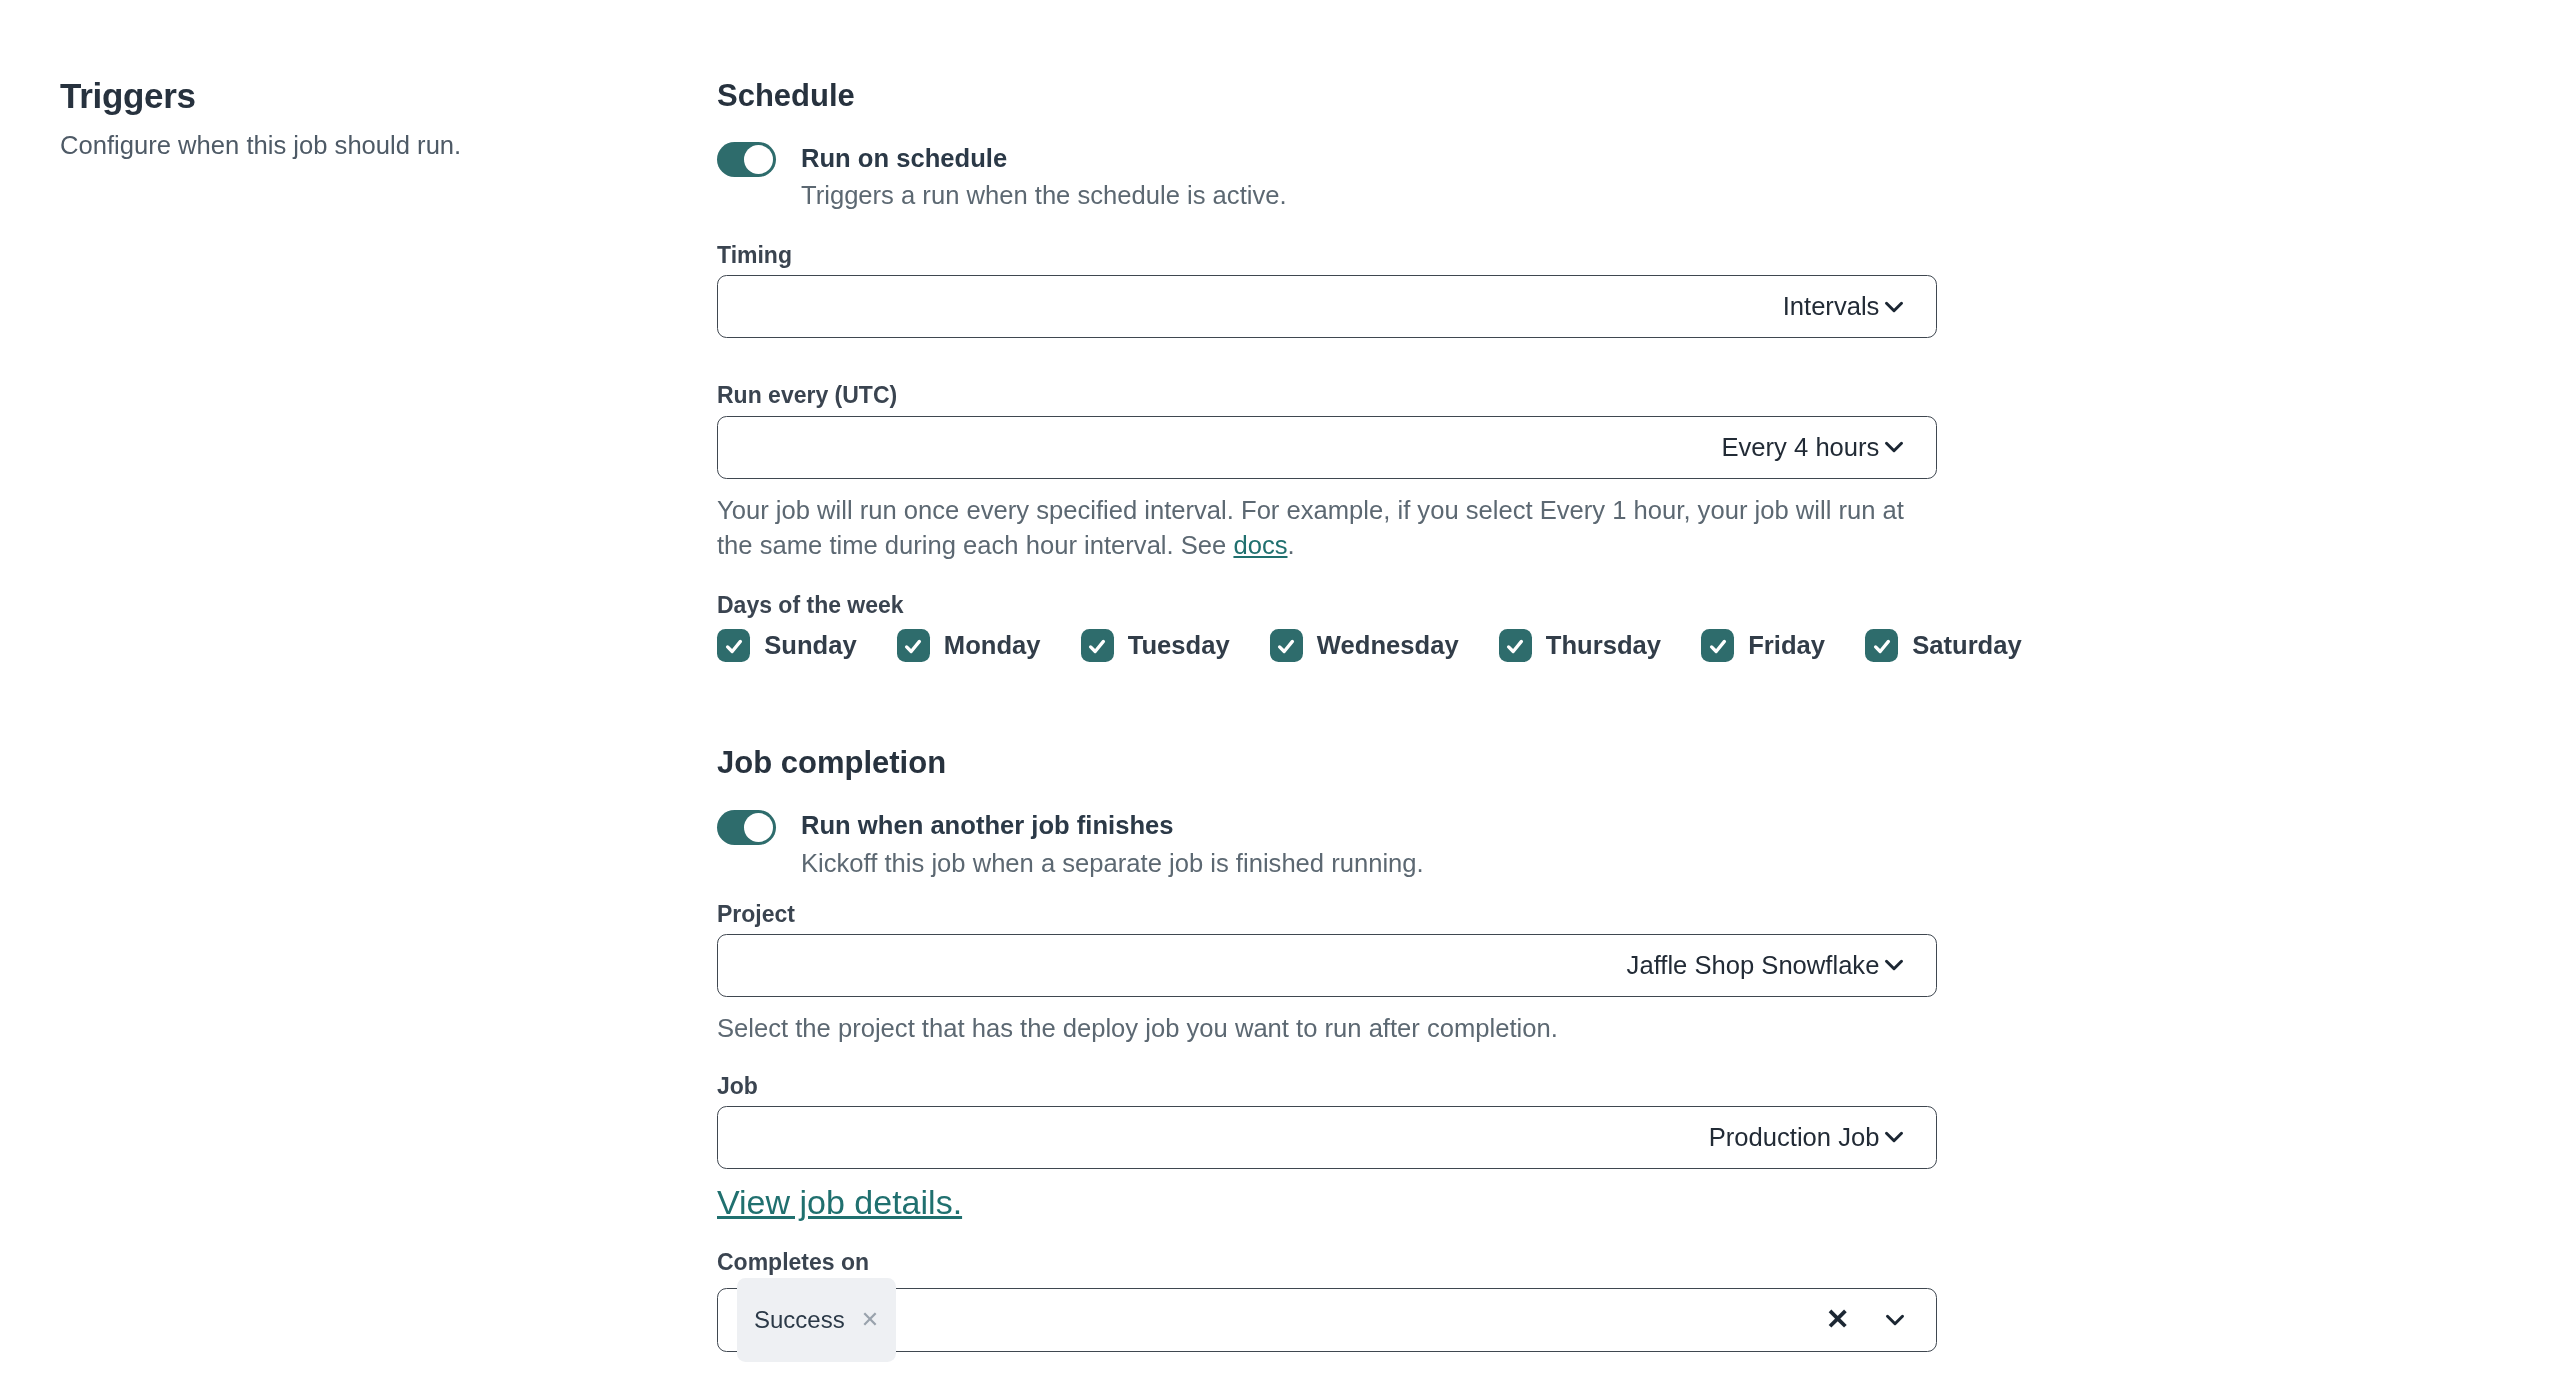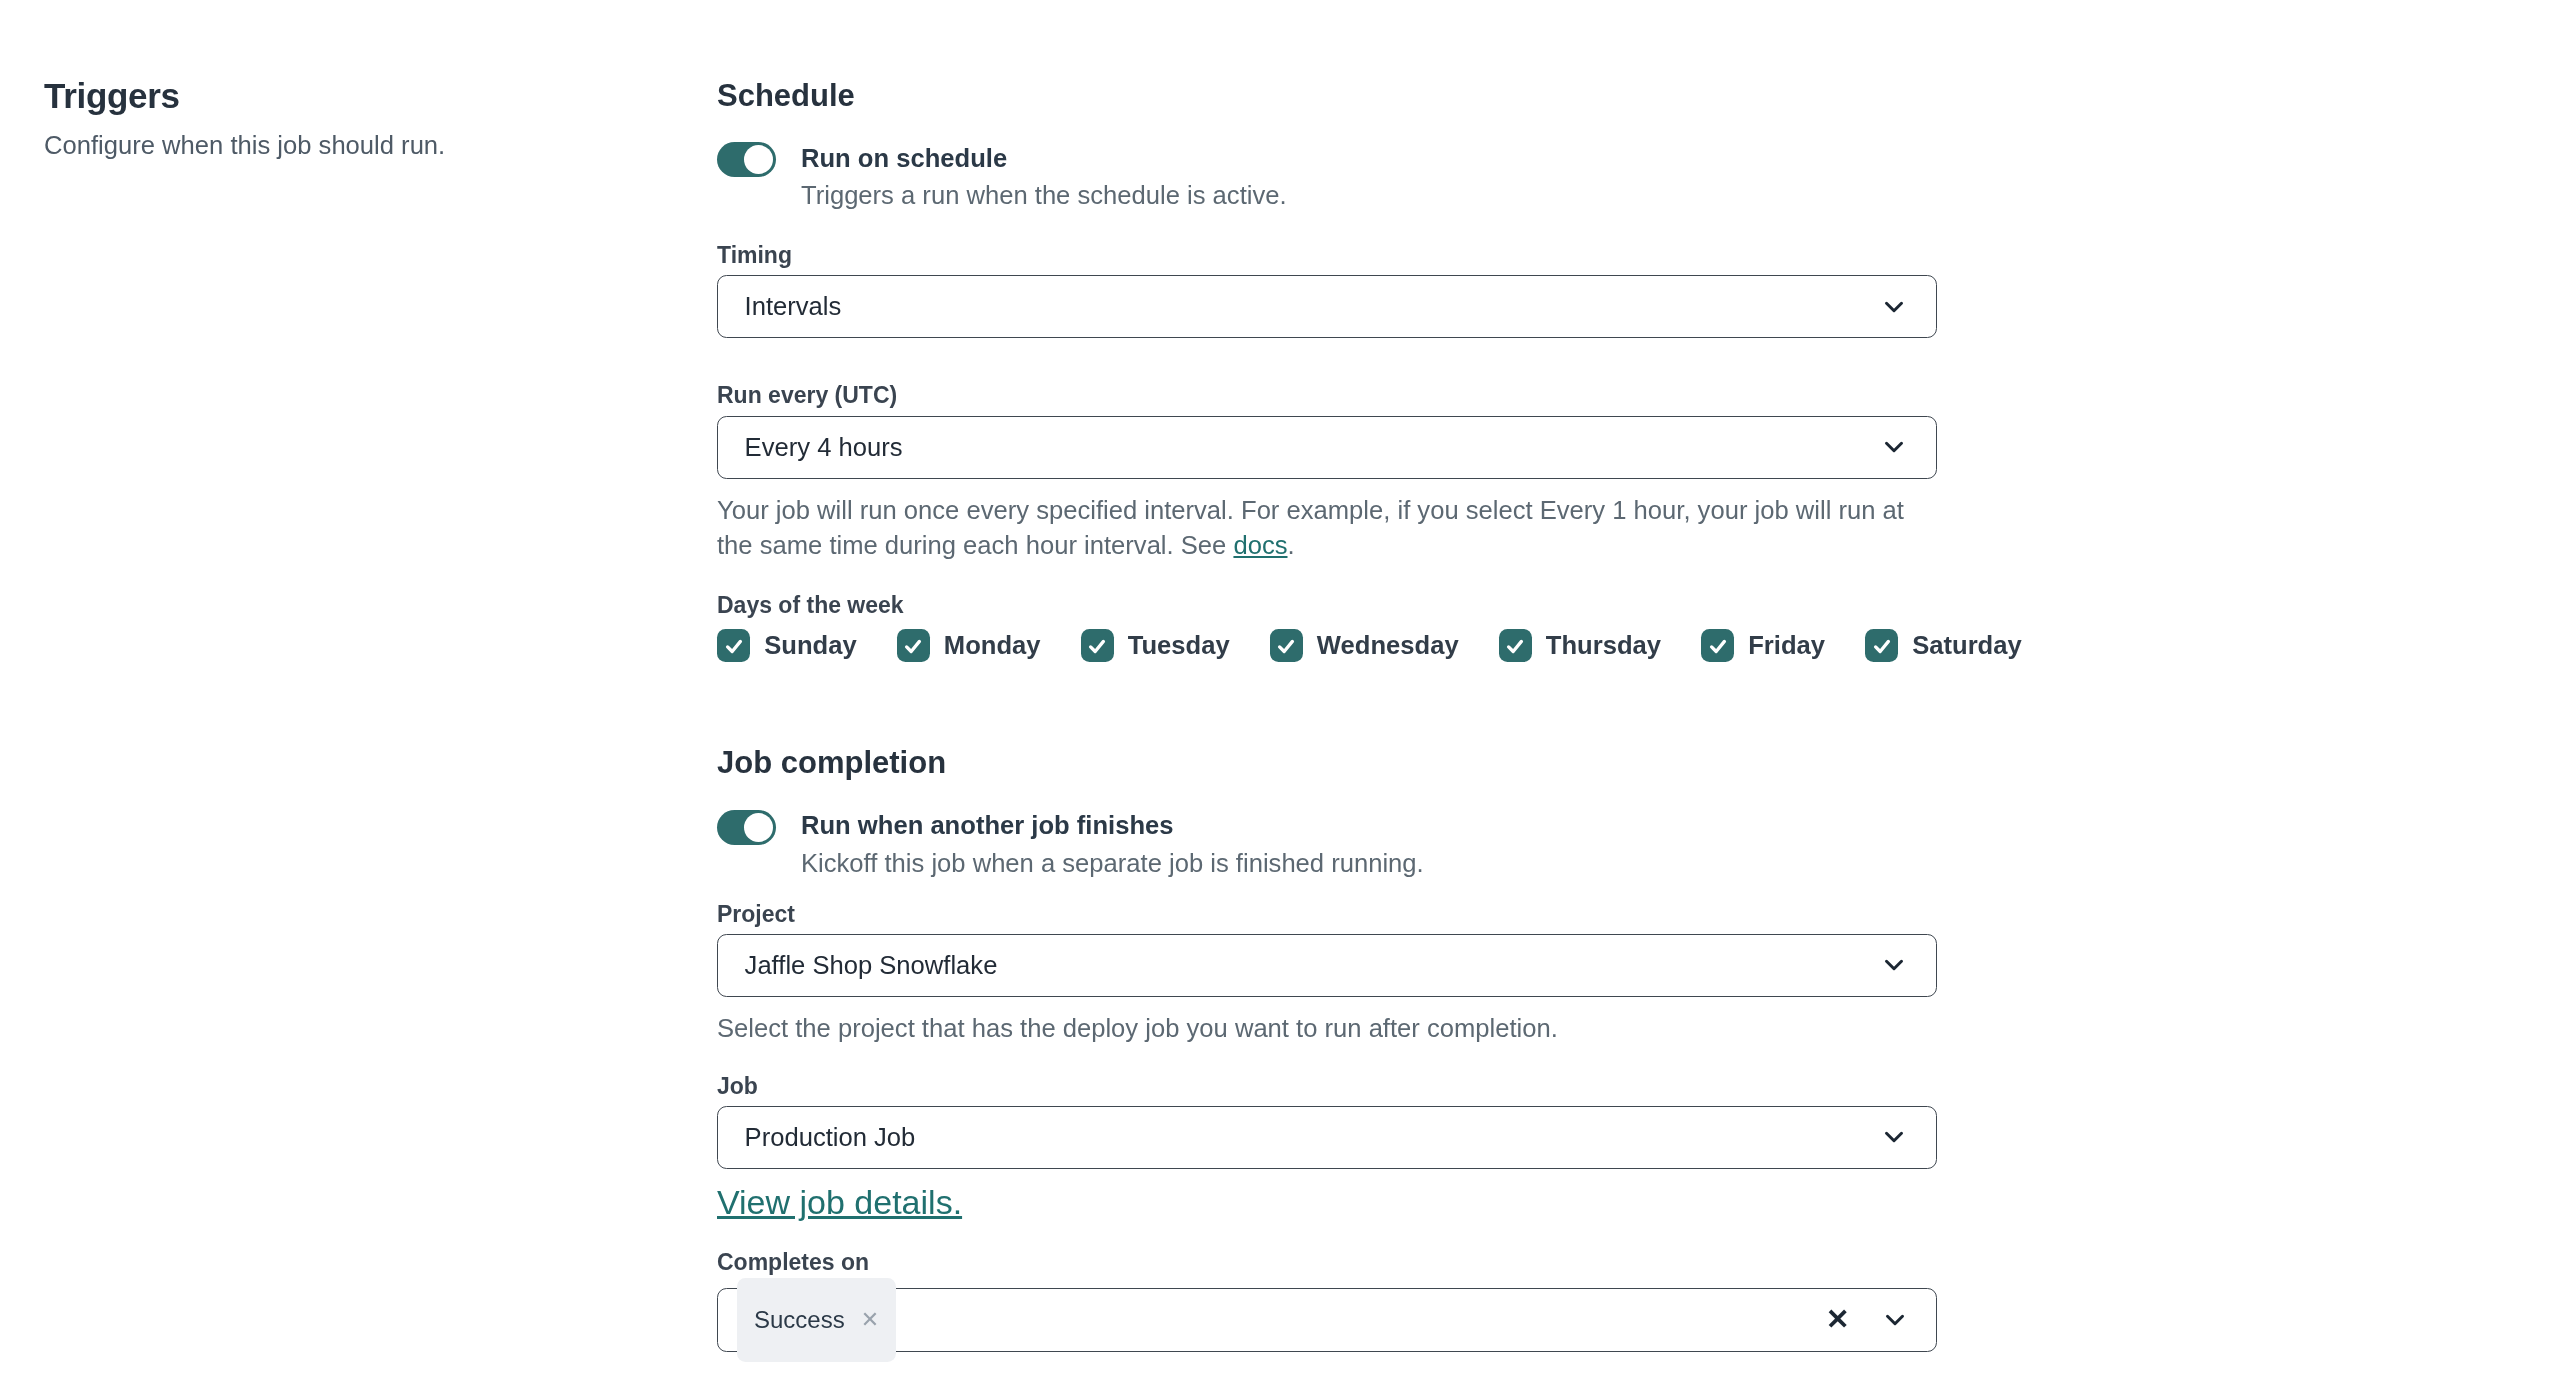--- a/index.html
+++ b/index.html
@@ -5,21 +5,21 @@
   * { box-sizing: border-box; margin: 0; padding: 0; }
   html, body {
     width: 2576px; height: 1389px;
     background: #ffffff;
     font-family: "Liberation Sans", sans-serif;
     color: #2b3947;
     overflow: hidden;
   }
 
   
-  .left-panel { position: absolute; left: 44px; top: 76px; width: 588px; }
+  .left-panel { position: absolute; left: 60px; top: 76px; width: 588px; }
   .left-title { font-size: 35px; font-weight: 700; color: #27323e; letter-spacing: -0.3px; }
   .left-sub { margin-top: 15px; font-size: 25.6px; color: #4e5a66; }
 
   
   .content { position: absolute; left: 717px; top: 76px; width: 1220px; }
 
   .section-heading { font-size: 31px; font-weight: 700; color: #27323e; line-height: 40px; }
   .section-heading.second { margin-top: 81px; }
 
   .toggle-row { display: flex; align-items: flex-start; gap: 25px; margin-top: 25.6px; }
@@ -37,21 +37,21 @@
   .field-label { font-size: 23px; font-weight: 700; color: #3a4450; line-height: 28.5px; }
   .mt-timing   { margin-top: 30px; }
   .mt-runevery { margin-top: 43px; }
   .mt-project  { margin-top: 21px; }
   .mt-job      { margin-top: 25.6px; }
   .mt-completes{ margin-top: 31px; }
 
   .select {
     margin-top: 5.7px; height: 63px; width: 100%;
     border: 1.9px solid #3f4750; border-radius: 9.5px; background: #fff;
-    display: flex; align-items: center; justify-content: space-between;
+    display: flex; align-items: center; justify-content: flex-end;
     padding: 0 26.6px; cursor: pointer;
   }
   .select-value { font-size: 25.6px; color: #222b36; }
   .chev { width: 30px; height: 30px; display: block; }
 
   .help { margin-top: 14.2px; font-size: 25.6px; color: #5c6872; line-height: 35px; }
   a.inline-link, .inline-link { color: #20706f; text-decoration: underline; cursor: pointer; }
 
   .days-label { margin-top: 28.5px; }
   .days-row { margin-top: 9.5px; display: flex; align-items: center; gap: 40px; }

